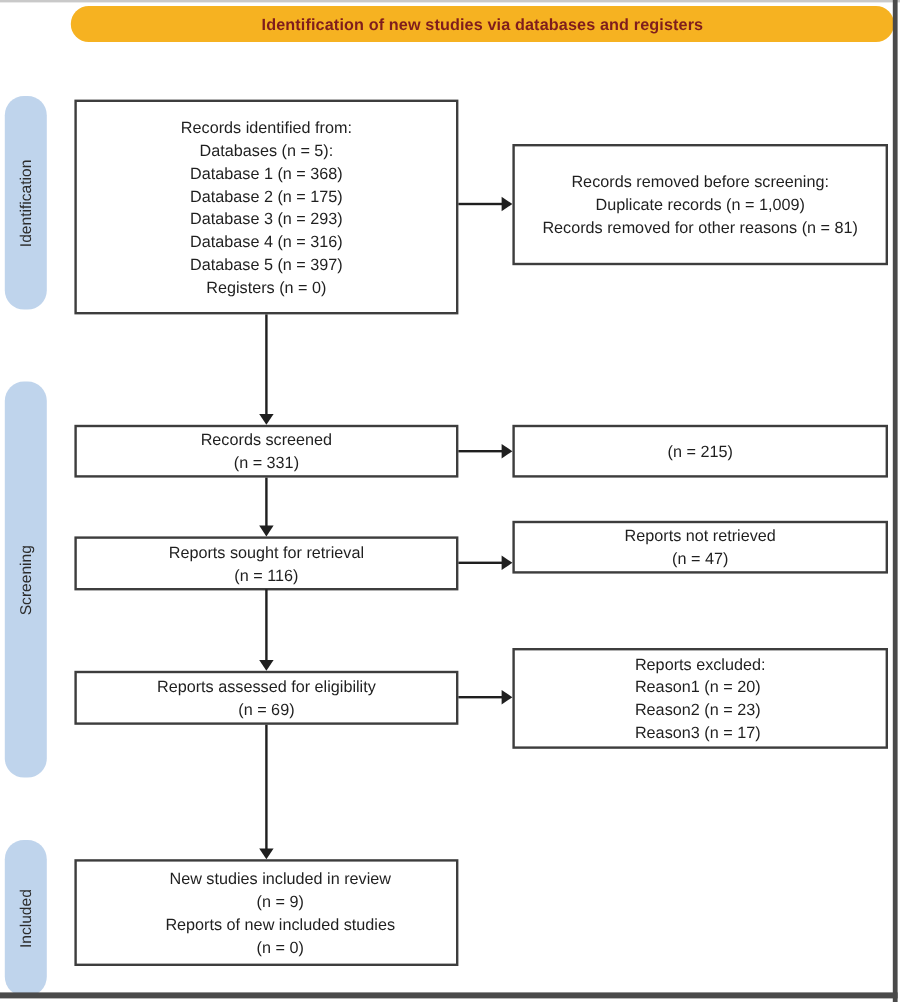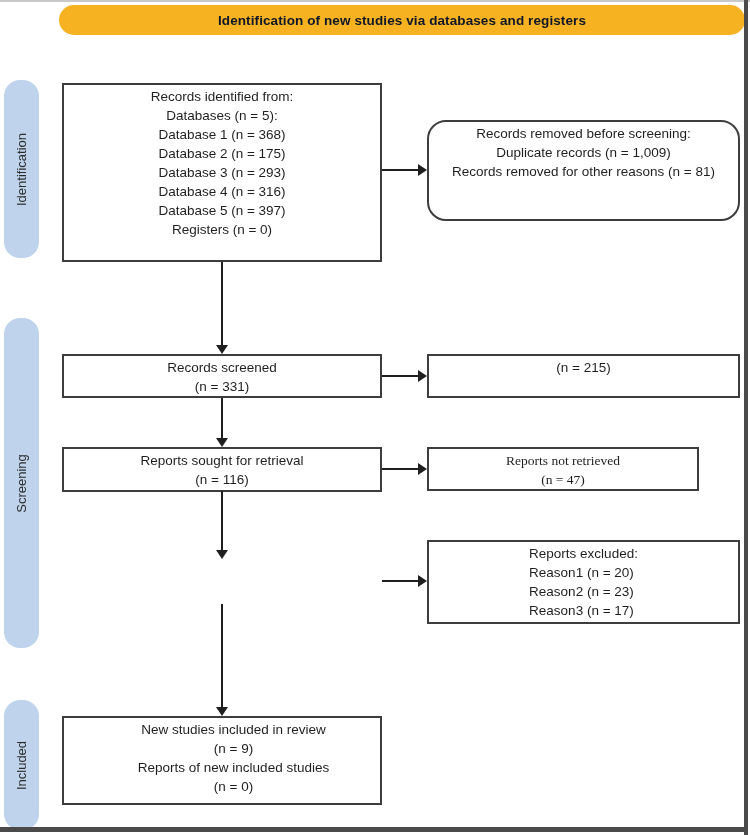--- a/index.html
+++ b/index.html
@@ -12,50 +12,50 @@
   
   .edge-top    { position:absolute; left:0; top:0; width:750px; height:2px; background:#c9c9c9; }
   .edge-right  { position:absolute; left:744px; top:0; width:4px; height:835px; background:#4a4a4a; }
   .edge-bottom { position:absolute; left:0; top:827px; width:748px; height:5px; background:#4a4a4a; }
 
   
   .header-pill {
     position:absolute; left:59px; top:5px; width:686px; height:30px;
     background:#F6B221; border-radius:15px;
     display:flex; align-items:center; justify-content:center;
-    font-size:13.5px; font-weight:600; color:#0f172a; letter-spacing:.1px;
+    font-size:13.5px; font-weight:600; color:#7f1d1d; letter-spacing:.1px;
   }
 
   
   .stage-pill {
     position:absolute; left:4px; width:35px; background:#BFD4EC; border-radius:16px;
     display:flex; align-items:center; justify-content:center;
   }
   .stage-pill span {
     transform:rotate(-90deg); white-space:nowrap;
     font-size:13px; color:#2c2c2c;
   }
   .stage-identification { top:80px;  height:178px; }
   .stage-screening      { top:318px; height:330px; }
   .stage-included       { top:700px; height:130px; }
 
   
   .box {
     position:absolute; background:#ffffff; border:2px solid #3d3d3d;
-    display:flex; flex-direction:column; justify-content:flex-start;
+    display:flex; flex-direction:column; justify-content:center;
     font-size:13.5px; line-height:19px; text-align:center; padding:2px 6px;
   }
   .box.align-left-block { text-align:left; align-items:center; }
   .box.align-left-block .ln-wrap { width:auto; }
   .box-records-identified    { left:62px;  top:83px;  width:320px; height:179px; }
-  .box-records-removed       { left:427px; top:120px; width:313px; height:101px;border-radius:19px; }
+  .box-records-removed       { left:427px; top:120px; width:313px; height:101px; }
   .box-records-screened      { left:62px;  top:354px; width:320px; height:44px; }
   .box-records-excluded      { left:427px; top:354px; width:313px; height:44px; }
   .box-reports-sought        { left:62px;  top:447px; width:320px; height:45px; }
-  .box-reports-not-retrieved { left:427px; top:447px; width:272px; height:44px;font-family:Liberation Serif, serif; }
+  .box-reports-not-retrieved { left:427px; top:434px; width:313px; height:44px; }
   .box-reports-assessed      { left:62px;  top:559px; width:320px; height:45px; }
   .box-reports-excluded      { left:427px; top:540px; width:313px; height:84px; }
   .box-included              { left:62px;  top:716px; width:320px; height:89px;padding-left:29px; }
 
   
   .vline { position:absolute; left:221px; width:2px; background:#1f1f1f; }
   .v1 { top:262px; height:84px; }
   .v2 { top:398px; height:41px; }
   .v3 { top:491px; height:60px; }
   .v4 { top:604px; height:104px; }
@@ -137,20 +137,26 @@
       </div>
     </div>
 
   <div class="box box-reports-not-retrieved">
       <div class="ln-wrap">
         <div class="ln">Reports not retrieved</div>
         <div class="ln">(n = 47)</div>
       </div>
     </div>
 
+  <div class="box box-reports-assessed">
+      <div class="ln-wrap">
+        <div class="ln">Reports assessed for eligibility</div>
+        <div class="ln">(n = 69)</div>
+      </div>
+    </div>
 
   <div class="box box-reports-excluded align-left-block">
       <div class="ln-wrap">
         <div class="ln">Reports excluded:</div>
         <div class="ln">Reason1 (n = 20)</div>
         <div class="ln">Reason2 (n = 23)</div>
         <div class="ln">Reason3 (n = 17)</div>
       </div>
     </div>
 

